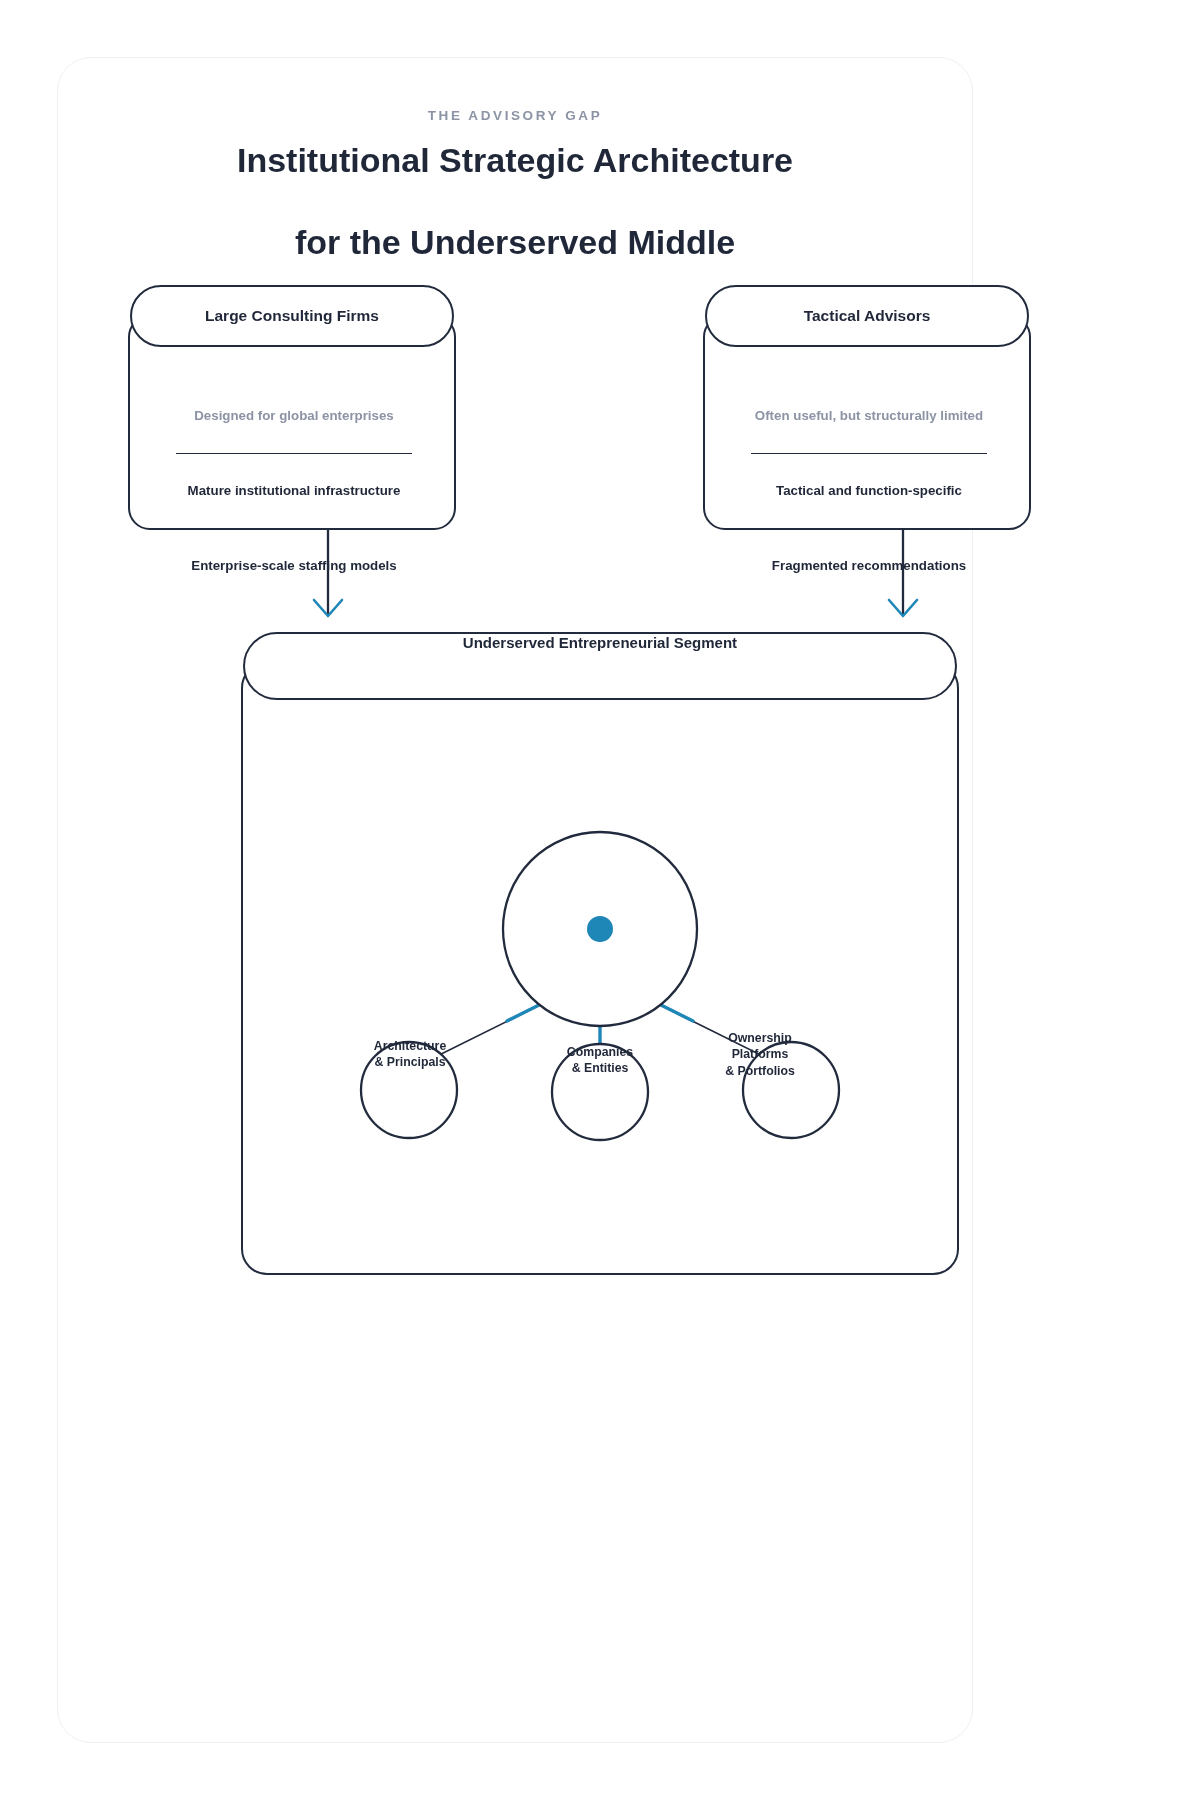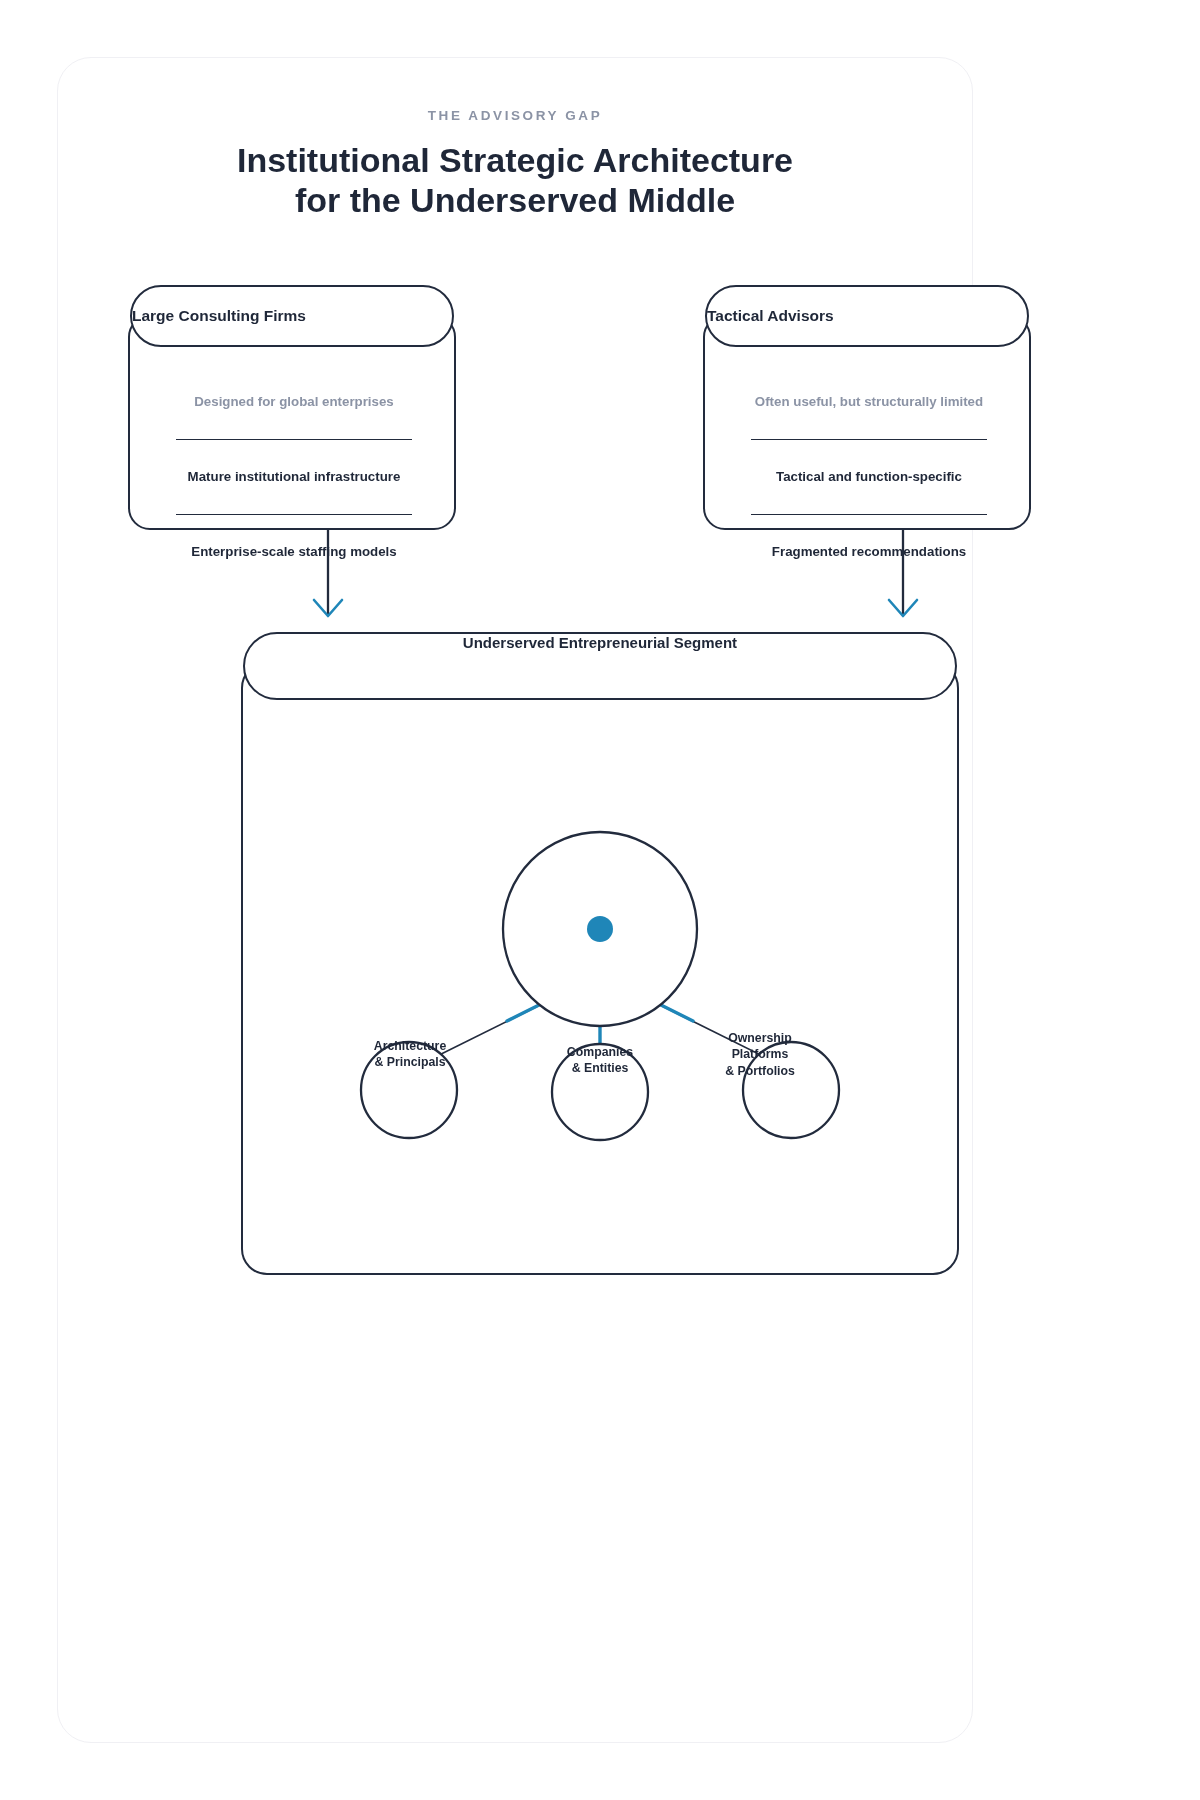--- a/index.html
+++ b/index.html
@@ -36,21 +36,21 @@
   .headline {
     position: absolute;
     left: 0; right: 0;
     top: 82px;
     text-align: center;
     font-size: 34px;
     font-weight: bold;
     line-height: 1.18;
     color: #1f2738;
   }
-  .headline .line2 { display: block; }
+  .headline .line2 { display: block; margin-top: 42px; }
 
   
   .cmp-card {
     position: absolute;
     width: 328px;
     height: 245px;
   }
   .cmp-card.left  { left: 70px;  top: 227px; }
   .cmp-card.right { left: 645px; top: 227px; }
 
@@ -68,31 +68,32 @@
     position: absolute;
     left: 2px;
     top: 0;
     width: 324px;
     height: 62px;
     border: 2.3px solid #222b3d;
     border-radius: 31px;
     background: #ffffff;
     display: flex;
     align-items: center;
+    justify-content: center;
   }
   .cmp-head-label {
     font-size: 15.5px;
     font-weight: bold;
     color: #1f2738;
   }
 
   .cmp-rows {
     position: absolute;
     left: 0;
-    top: 48px;
+    top: 62px;
     width: 328px;
     padding: 0 46px;
   }
   .cmp-row {
     text-align: center;
     font-size: 13.3px;
     font-weight: bold;
     color: #1f2738;
     padding: 29px 0 0 0;
     line-height: 1.2;

